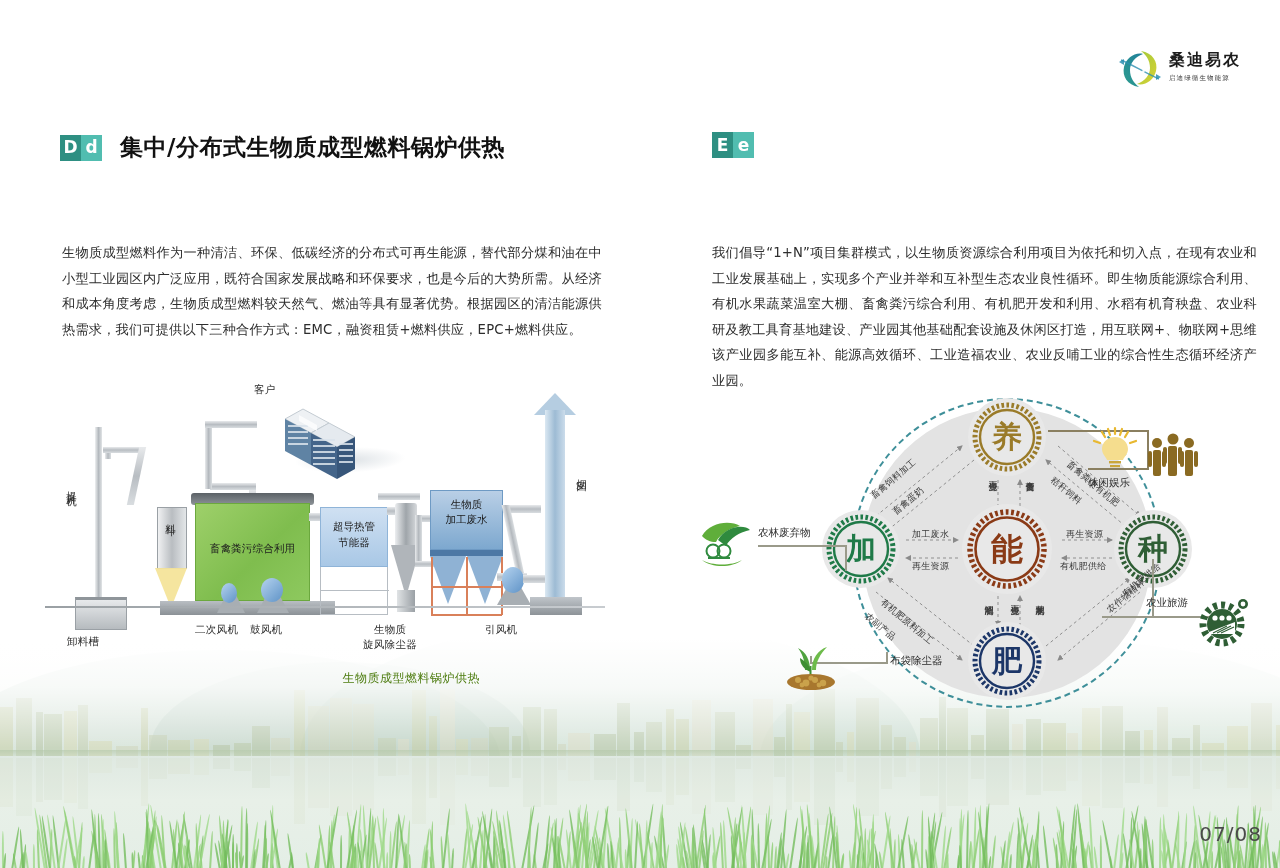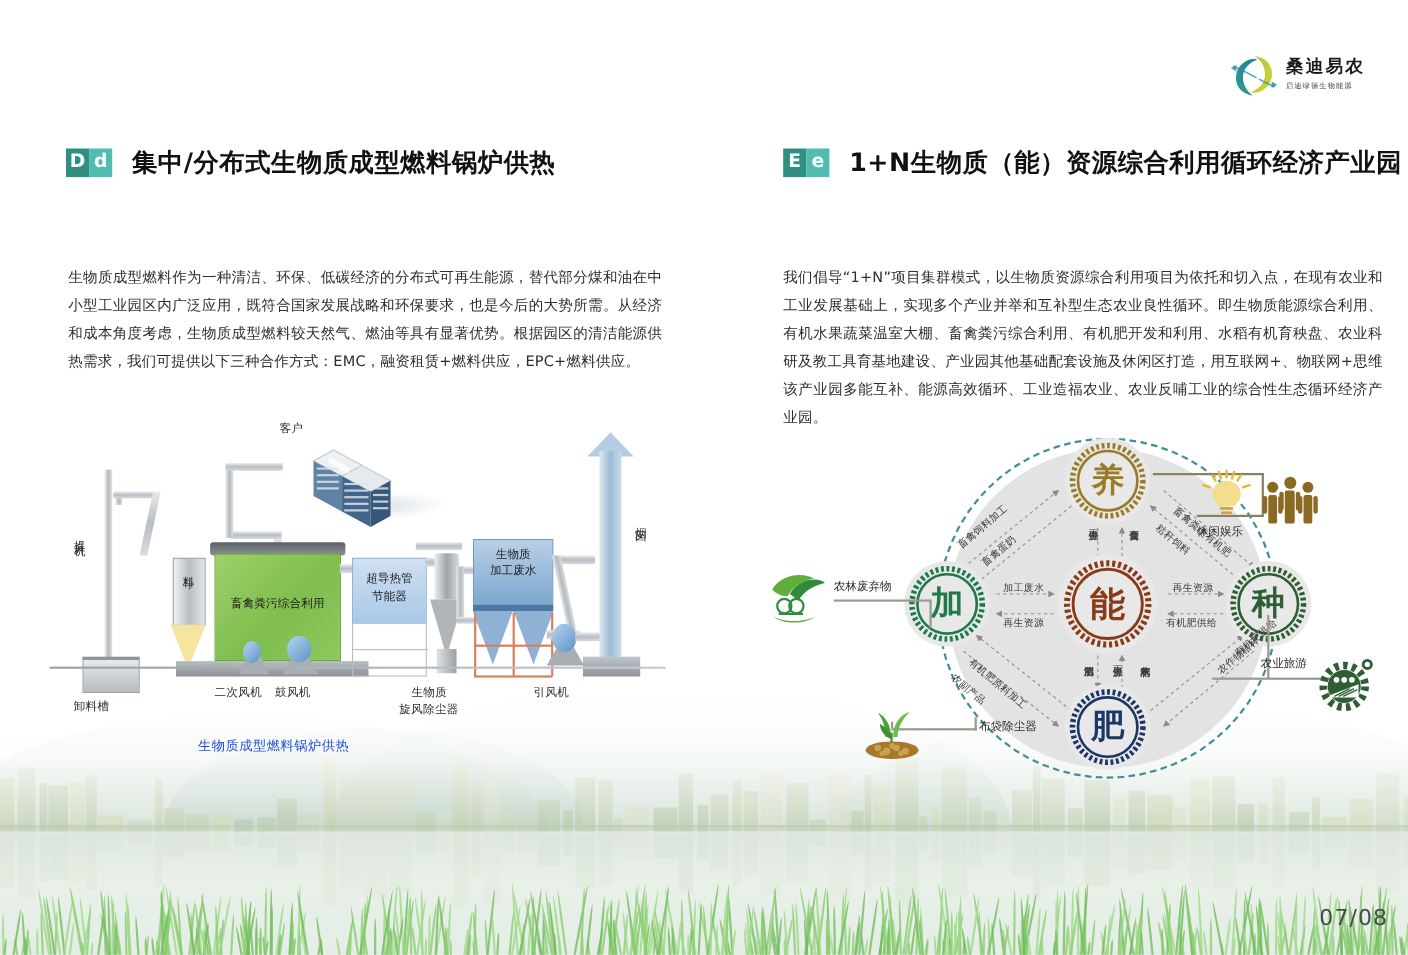--- a/index.html
+++ b/index.html
@@ -222,22 +222,22 @@
   }
   .building {
     position:absolute; left:198px; top:16px; width:108px; height:78px;
   }
   .bshadow {
     position:absolute; left:250px; top:62px; width:110px; height:26px;
     background:radial-gradient(ellipse at center, rgba(200,208,214,.6), rgba(255,255,255,0) 70%);
     transform:skewX(-35deg);
   }
   .diag-caption {
-    position:absolute; left:180px; top:670px; width:300px; text-align:left;
-    font-size:12px; color:#1d4ed8; letter-spacing:.5px;
+    position:absolute; left:180px; top:670px; width:300px; text-align:right;
+    font-size:12px; color:#4d7c0f; letter-spacing:.5px;
   }
 
   
   .circ { position:absolute; left:690px; top:400px; width:580px; height:320px; }
   .ring-bg {
     position:absolute; left:172px; top:8px; width:290px; height:290px;
     border-radius:50%; background:#e3e3e3;
   }
   .ring-dash {
     position:absolute; left:162px; top:-2px; width:310px; height:310px;
@@ -1033,21 +1033,20 @@
     <div class="low">d</div>
   </div>
   <div class="h-title">集中/分布式生物质成型燃料锅炉供热</div>
 </div>
 
 <div class="heading h-right">
   <div class="badge">
     <div class="cap">E</div>
     <div class="low">e</div>
   </div>
-  <div class="h-title">1+N生物质（能）资源综合利用循环经济产业园</div>
 </div>
 
 <div class="bodytext b-left">生物质成型燃料作为一种清洁、环保、低碳经济的分布式可再生能源，替代部分煤和油在中小型工业园区内广泛应用，既符合国家发展战略和环保要求，也是今后的大势所需。从经济和成本角度考虑，生物质成型燃料较天然气、燃油等具有显著优势。根据园区的清洁能源供热需求，我们可提供以下三种合作方式：EMC，融资租赁+燃料供应，EPC+燃料供应。</div>
 <div class="bodytext b-right">我们倡导“1+N”项目集群模式，以生物质资源综合利用项目为依托和切入点，在现有农业和工业发展基础上，实现多个产业并举和互补型生态农业良性循环。即生物质能源综合利用、有机水果蔬菜温室大棚、畜禽粪污综合利用、有机肥开发和利用、水稻有机育秧盘、农业科研及教工具育基地建设、产业园其他基础配套设施及休闲区打造，用互联网+、物联网+思维该产业园多能互补、能源高效循环、工业造福农业、农业反哺工业的综合性生态循环经济产业园。</div>
 
 <div class="diagram">
 
   <div class="dg-label" style="left:209px; top:-2px;">客户</div>
   <div class="bshadow"></div>
   <div class="building">

